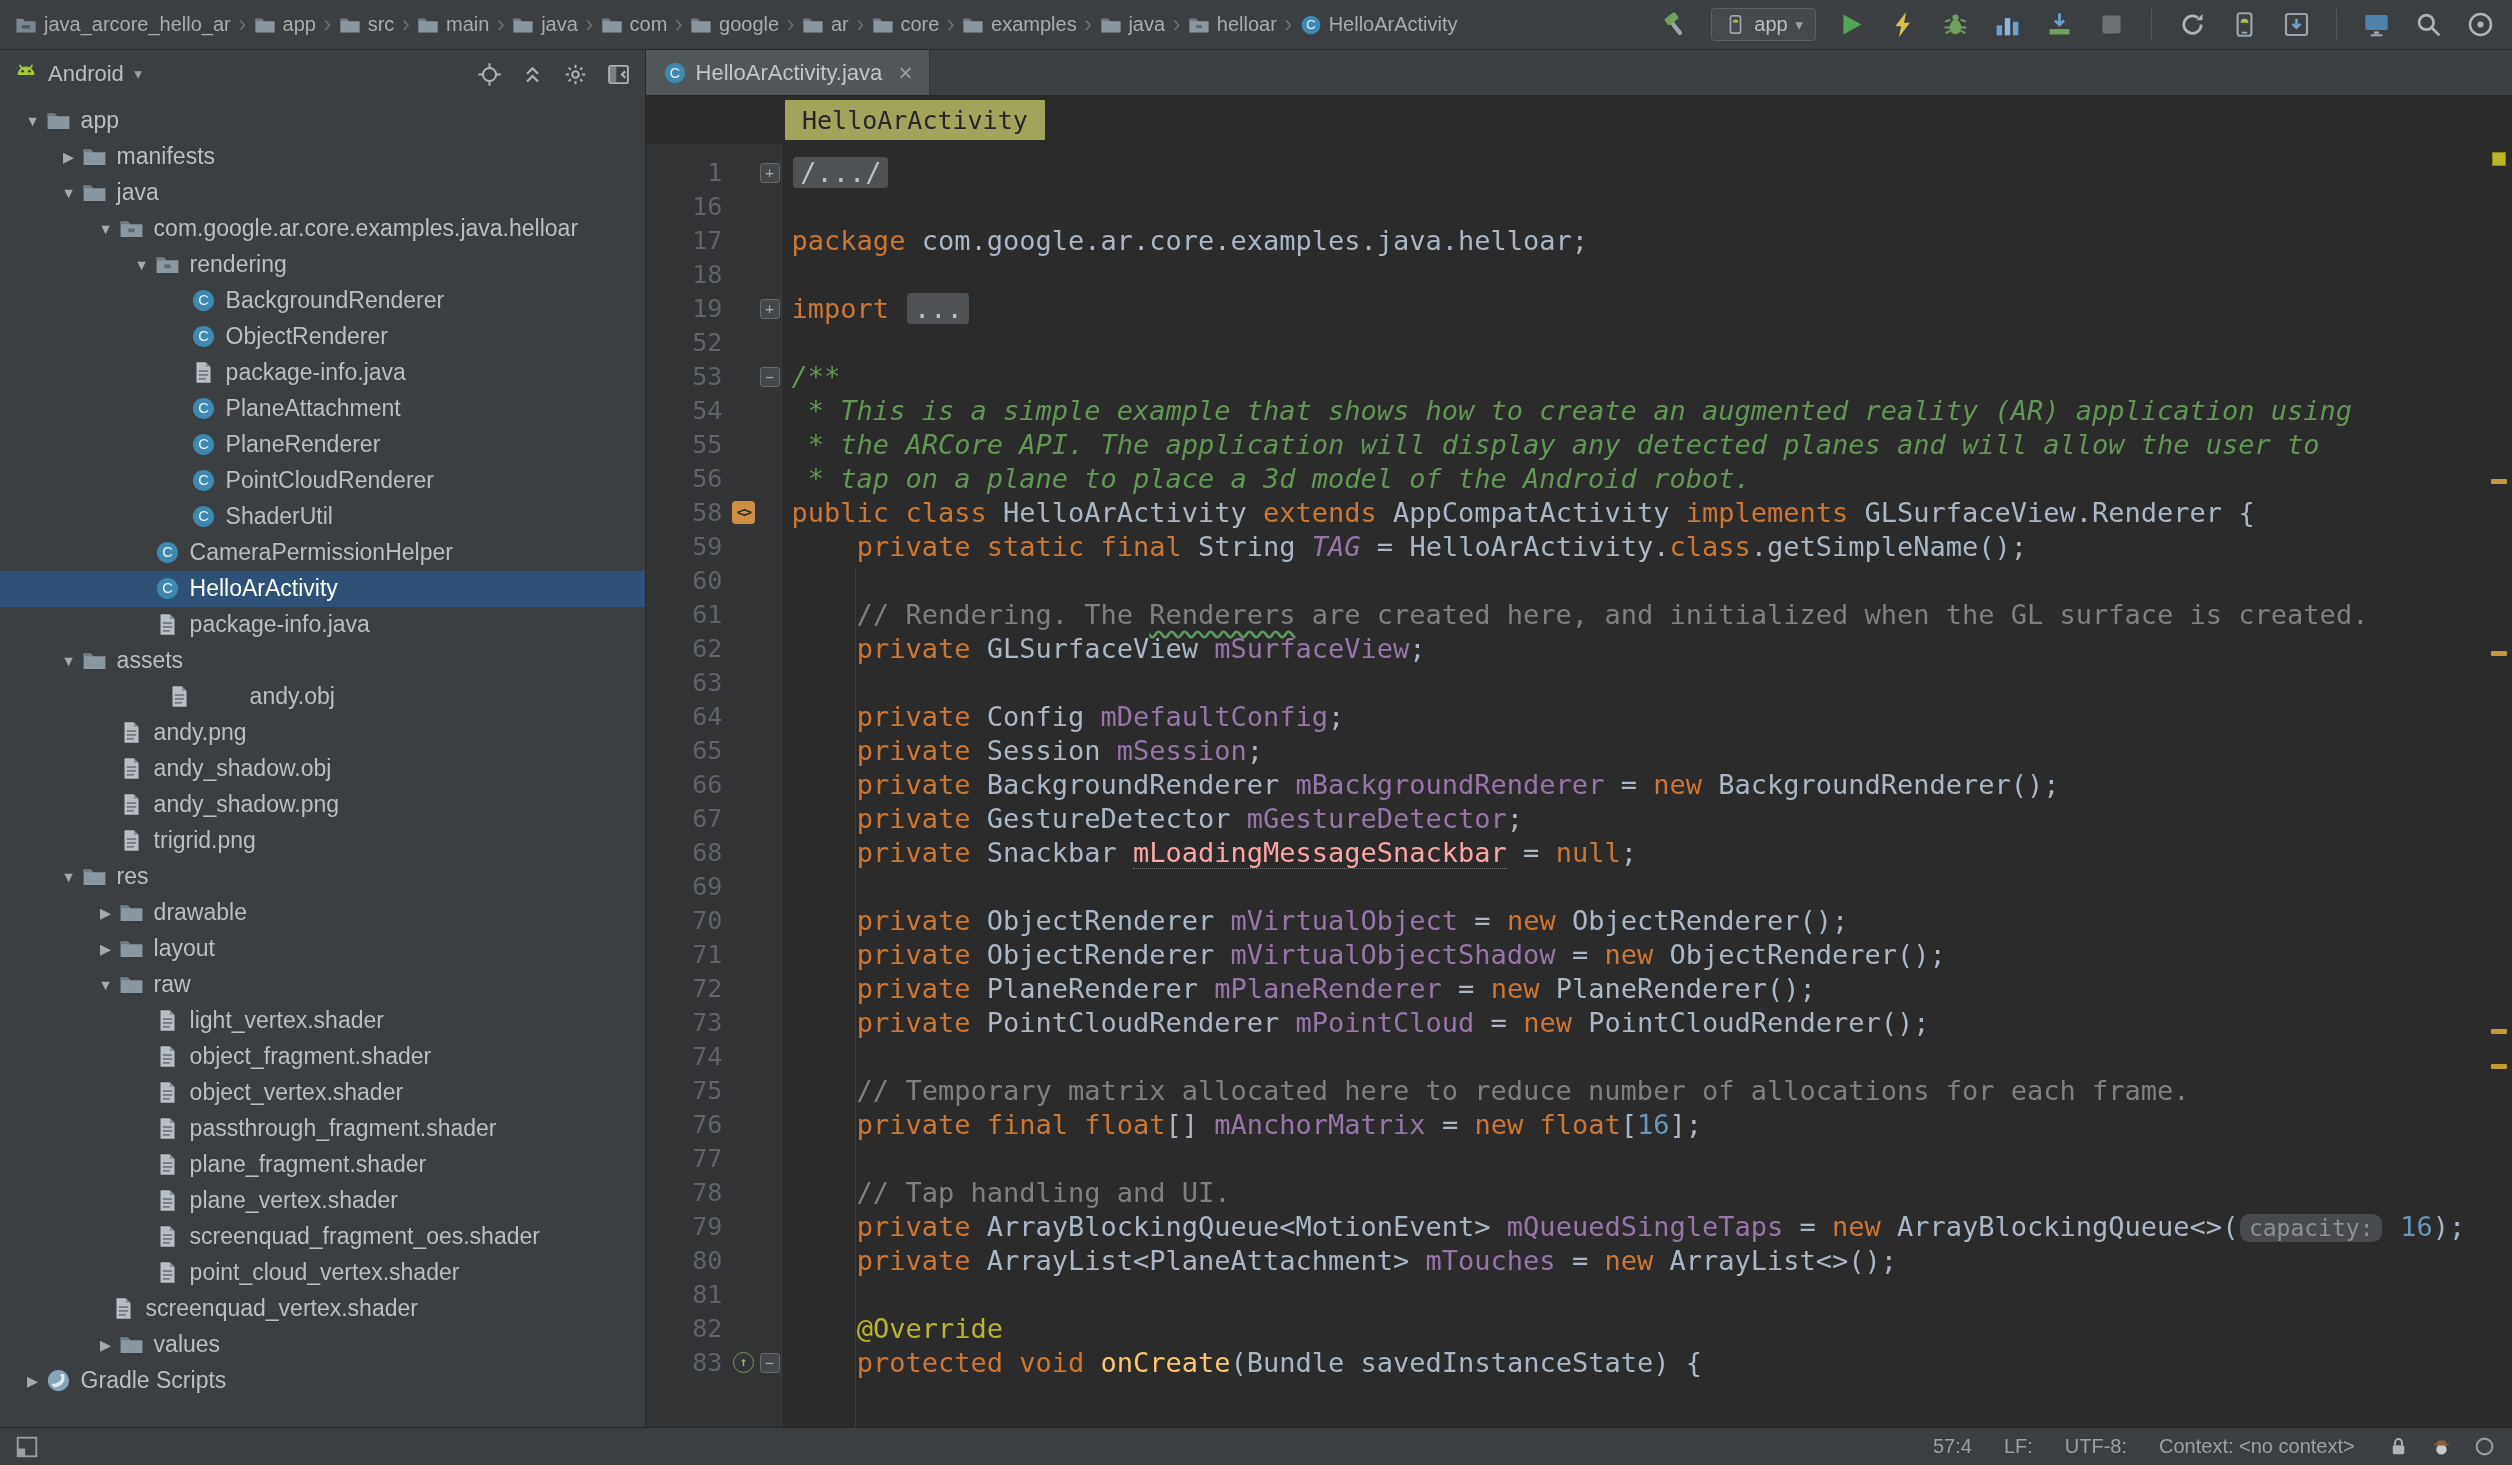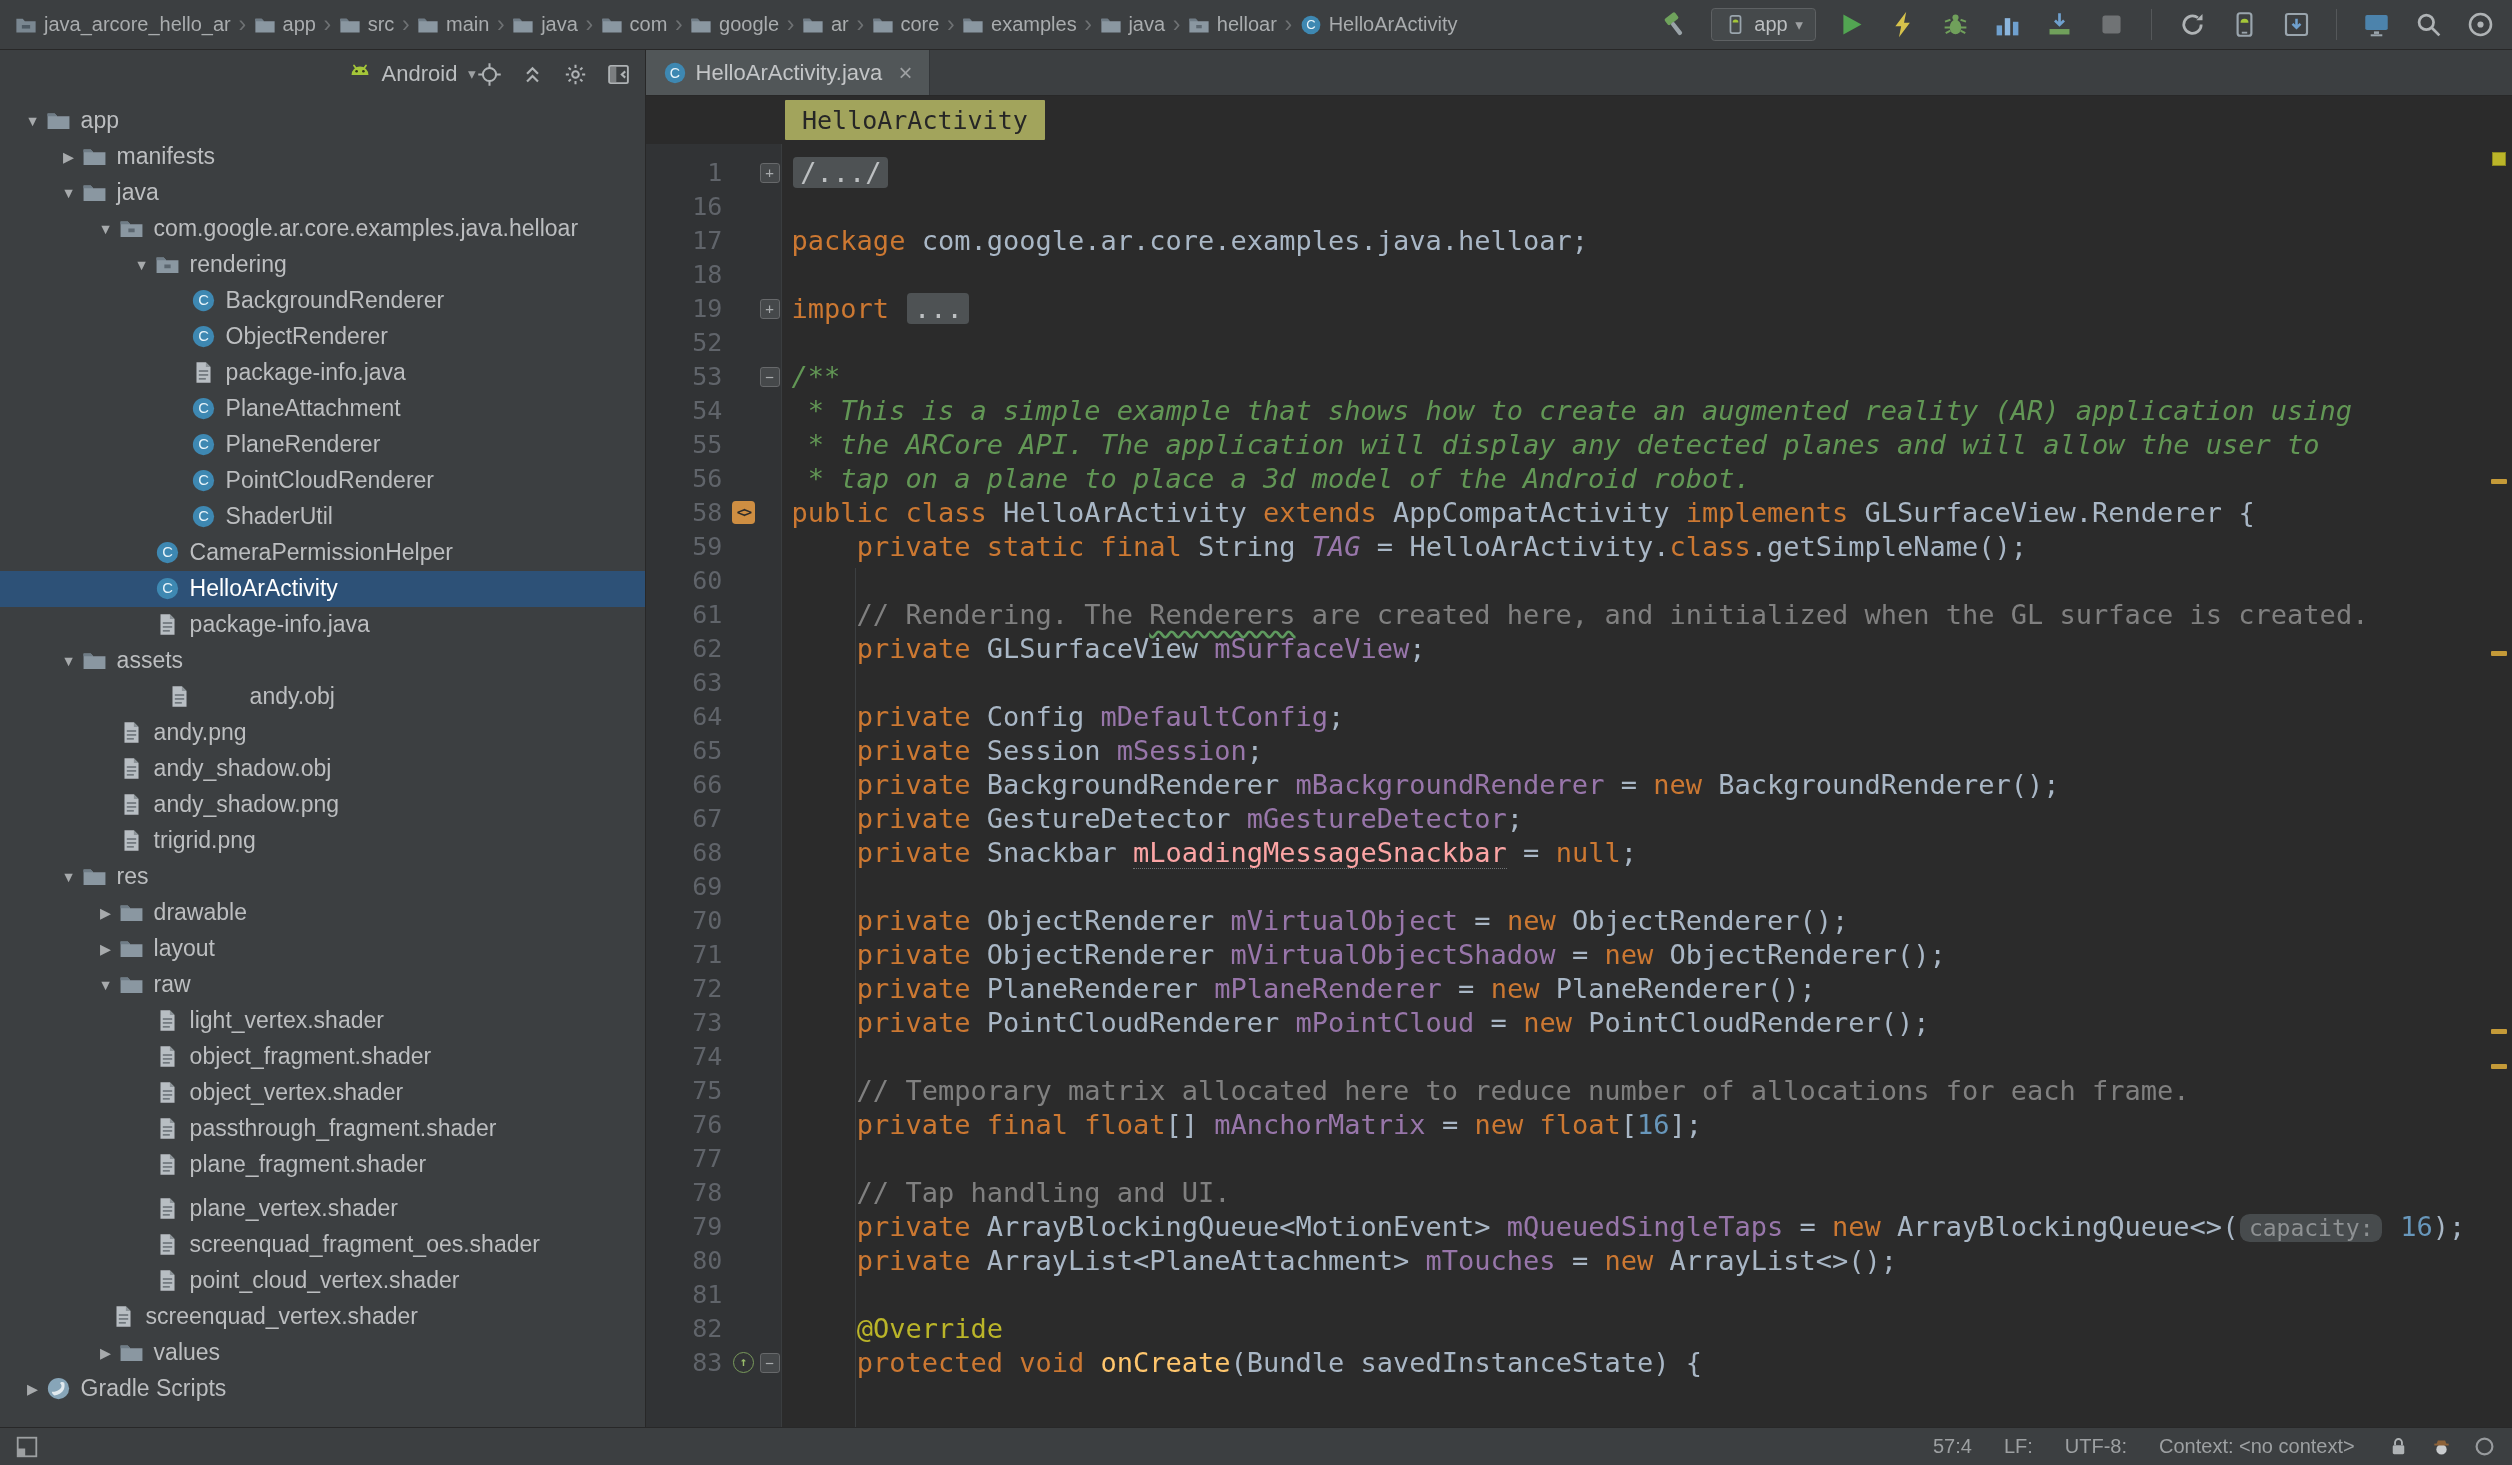--- a/index.html
+++ b/index.html
@@ -34,21 +34,21 @@
     padding: 3.8px 11.5px; color: #bbbec0; font-size: 20px;
   }
   .chip .icon { width: 23px; height: 23px; }
   .chip-arrow { color: #9da0a2; font-size: 15.3px; }
 
   
   .main { display: flex; height: 1377px; }
 
   
   .project { width: 646px; min-width: 646px; background: #3c3f41; border-right: 1px solid #282828; display: flex; flex-direction: column; }
-  .ppanel-header { height: 48px; display: flex; align-items: center; justify-content: flex-end; padding: 0 13.4px; }
+  .ppanel-header { height: 48px; display: flex; align-items: center; justify-content: space-between; padding: 0 13.4px; gap: 44px; }
   .pview { display: flex; align-items: center; gap: 8.6px; color: #bbbec0; font-size: 22px; }
   .pview .icon { width: 26px; height: 26px; }
   .pview-arrow { color: #9da0a2; font-size: 15.3px; margin-left: 1.9px; }
   .ptools { display: flex; align-items: center; gap: 16px; }
   .ptools .action { width: 27px; height: 27px; }
   .ptools .action svg { width: 25px; height: 25px; }
   .tree { flex: 1; overflow: hidden; padding-top: 4.8px; font-size: 23px; color: #bcbec0; }
   .tree-row { height: 36px; display: flex; align-items: center; white-space: nowrap; cursor: default; }
   .tree-row.selected { background: #2d5177; color: #ffffff; }
   .tree-arrow { width: 27px; min-width: 27px; display: inline-flex; justify-content: center; color: #a7aaac; font-size: 14.3px; }
@@ -730,21 +730,21 @@
               <svg viewBox="0 0 16 16">
                 <path fill="#b8bec3" d="M3.5 1.5h6l3 3v10h-9z"></path>
                 <path fill="#8c9398" d="M9.5 1.5l3 3h-3z"></path>
                 <rect x="5" y="6.5" width="6" height="1.1" fill="#70777d"></rect>
                 <rect x="5" y="9" width="6" height="1.1" fill="#70777d"></rect>
                 <rect x="5" y="11.5" width="4.5" height="1.1" fill="#70777d"></rect>
               </svg>
             </span>
             <span class="tree-label">plane_fragment.shader</span>
           </div>
-          <div class="tree-row" style="padding-left: 128px; margin-top: 8px;">
+          <div class="tree-row" style="padding-left: 128px;">
             <span class="tree-arrow"></span>
             <span class="icon ">
               <svg viewBox="0 0 16 16">
                 <path fill="#b8bec3" d="M3.5 1.5h6l3 3v10h-9z"></path>
                 <path fill="#8c9398" d="M9.5 1.5l3 3h-3z"></path>
                 <rect x="5" y="6.5" width="6" height="1.1" fill="#70777d"></rect>
                 <rect x="5" y="9" width="6" height="1.1" fill="#70777d"></rect>
                 <rect x="5" y="11.5" width="4.5" height="1.1" fill="#70777d"></rect>
               </svg>
             </span>

